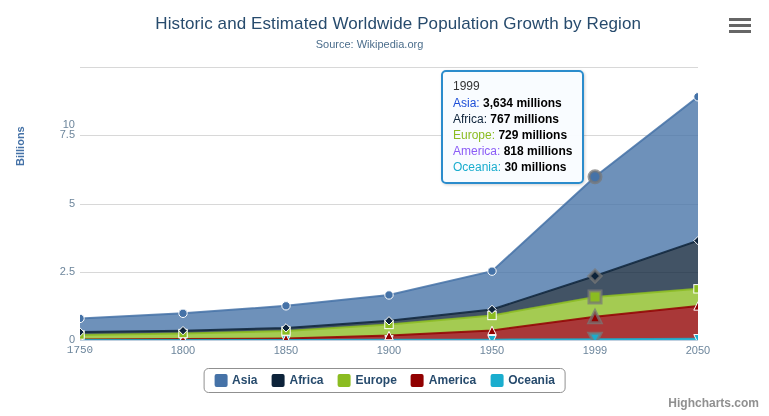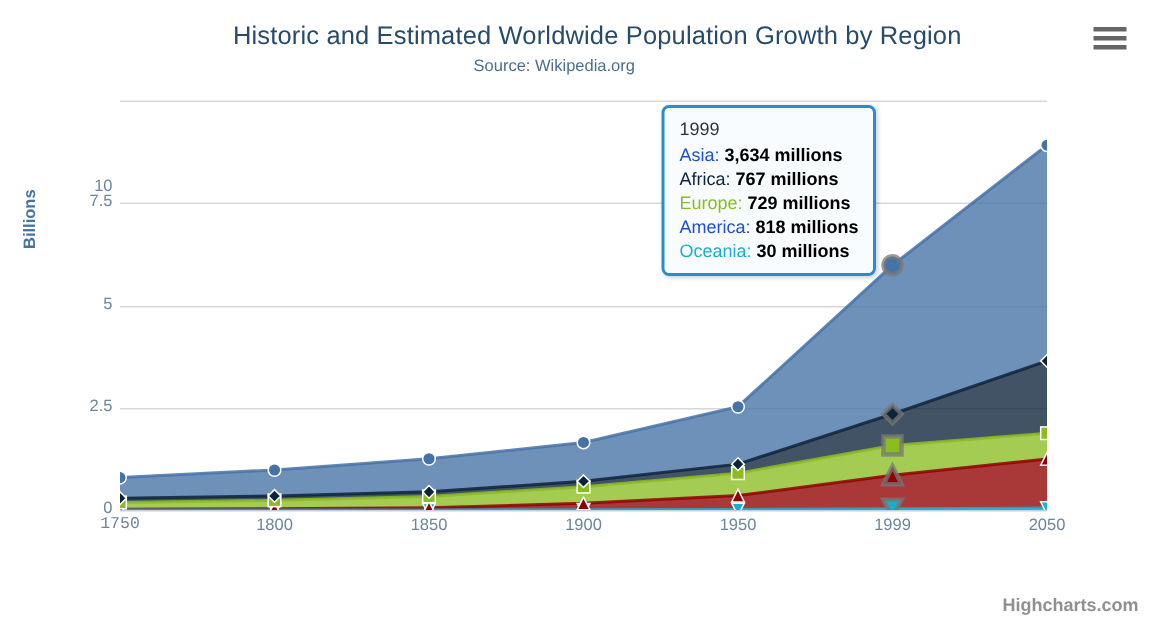--- a/index.html
+++ b/index.html
@@ -260,20 +260,44 @@
         <circle cx="618" cy="29.78430000000003" r="4.2" fill="#4572a7" stroke="#ffffff" stroke-width="1"></circle>
       </svg>
   </div>
 
   <div class="tooltip">
     <div class="tt-header">1999</div>
     <div id="tooltip-rows">
         <div class="tt-row"><span class="tt-key" style="color: #1d4ed8;">Asia: </span><span class="tt-val">3,634 millions</span></div>
         <div class="tt-row"><span class="tt-key" style="color: rgb(13, 35, 58);">Africa: </span><span class="tt-val">767 millions</span></div>
         <div class="tt-row"><span class="tt-key" style="color: rgb(139, 188, 33); margin-top: 17px;">Europe: </span><span class="tt-val">729 millions</span></div>
-        <div class="tt-row"><span class="tt-key" style="color: #1d4ed8;">America: </span><span class="tt-val">818 millions</span></div>
+        <div class="tt-row"><span class="tt-key" style="color: #8b5cf6;">America: </span><span class="tt-val">818 millions</span></div>
         <div class="tt-row"><span class="tt-key" style="color: rgb(26, 173, 206);">Oceania: </span><span class="tt-val">30 millions</span></div>
       </div>
   </div>
 
+  <div class="legend">
+    <div id="legend-items" style="display:flex;align-items:center;gap:14px;">
+        <div class="legend-item">
+          <span class="legend-swatch" style="background: rgb(69, 114, 167);"></span>
+          <span>Asia</span>
+        </div>
+        <div class="legend-item">
+          <span class="legend-swatch" style="background: rgb(13, 35, 58);"></span>
+          <span>Africa</span>
+        </div>
+        <div class="legend-item">
+          <span class="legend-swatch" style="background: rgb(139, 188, 33);"></span>
+          <span>Europe</span>
+        </div>
+        <div class="legend-item">
+          <span class="legend-swatch" style="background: rgb(145, 0, 0);"></span>
+          <span>America</span>
+        </div>
+        <div class="legend-item">
+          <span class="legend-swatch" style="background: rgb(26, 173, 206);"></span>
+          <span>Oceania</span>
+        </div>
+      </div>
+  </div>
 
   <div class="credits">Highcharts.com</div>
 </div>
 
 </body></html>

